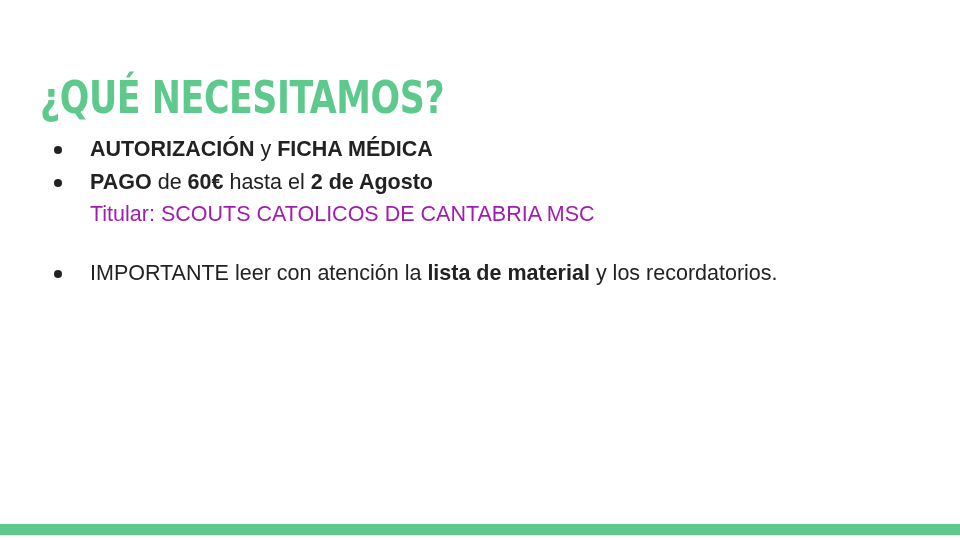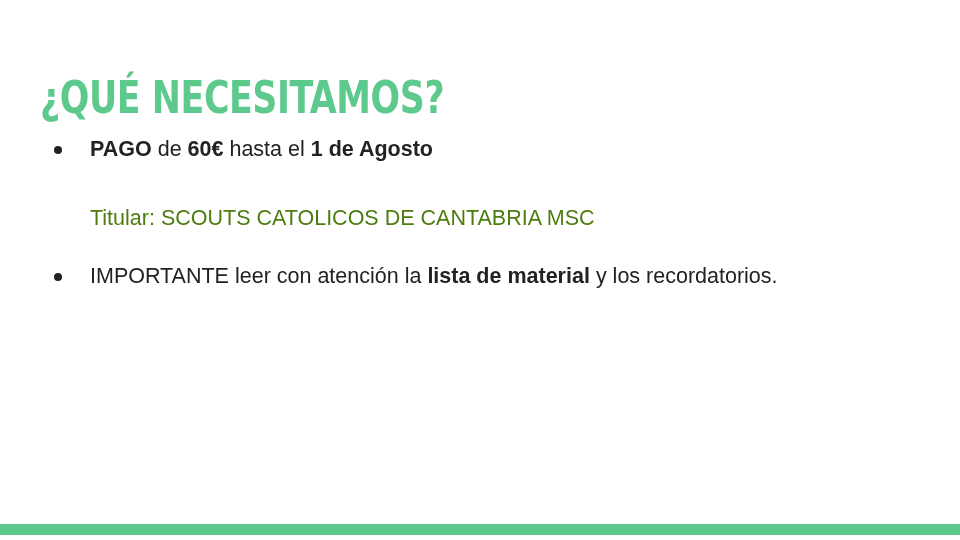--- a/index.html
+++ b/index.html
@@ -61,22 +61,21 @@
     height: 8px;
     border-radius: 50%;
     background: #222222;
   }
   ul.bullets > li.no-dot::before {
     content: none;
   }
   .sub-line {
     font-size: 21.5px;
     line-height: 32.5px;
-    color: #4d7c0f;
-    margin-top: 36px;
+    color: #a21caf;
   }
   .spacer-line {
     height: 26px;
   }
   b, .b {
     font-weight: 700;
   }
   .footer-bar {
     position: absolute;
     left: 0;
@@ -97,24 +96,27 @@
 </head>
 <body>
 
 <div class="slide">
 
   <h1 class="slide-title">¿QUÉ NECESITAMOS?</h1>
 
   <div class="body-block">
     <ul class="bullets">
 
+      <li class="with-dot">
+        <b>AUTORIZACIÓN</b><span> y </span><b>FICHA MÉDICA</b>
+      </li>
 
 
       <li class="with-dot">
-        <b>PAGO</b><span> de </span><b>60€</b><span> hasta el </span><b>1 de Agosto</b>
+        <b>PAGO</b><span> de </span><b>60€</b><span> hasta el </span><b>2 de Agosto</b>
       </li>
 
       <li class="no-dot">
         <div class="sub-line">Titular: SCOUTS CATOLICOS DE CANTABRIA MSC</div>
       </li>
 
       <li class="no-dot">
         <div class="spacer-line"></div>
       </li>
 

